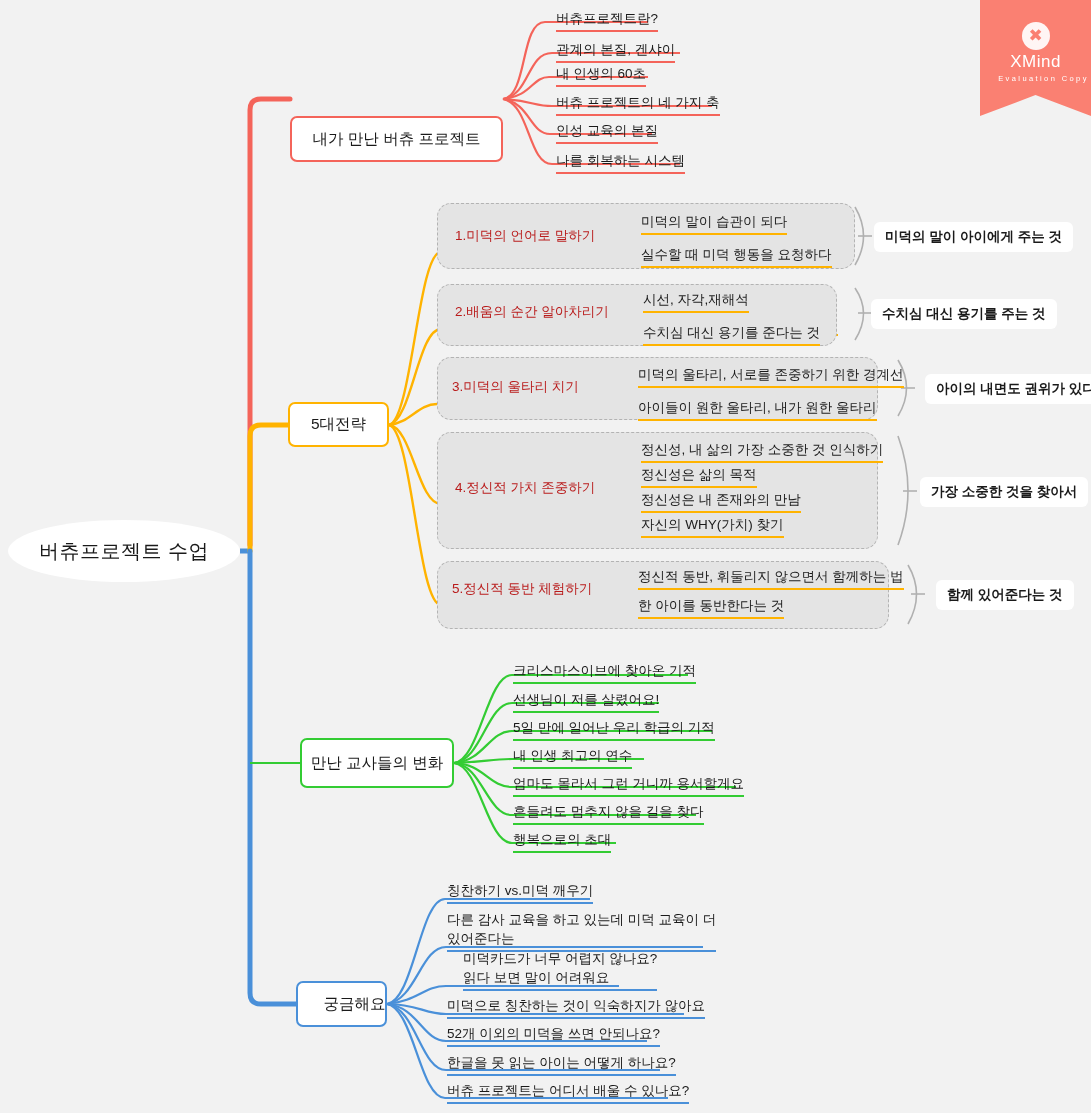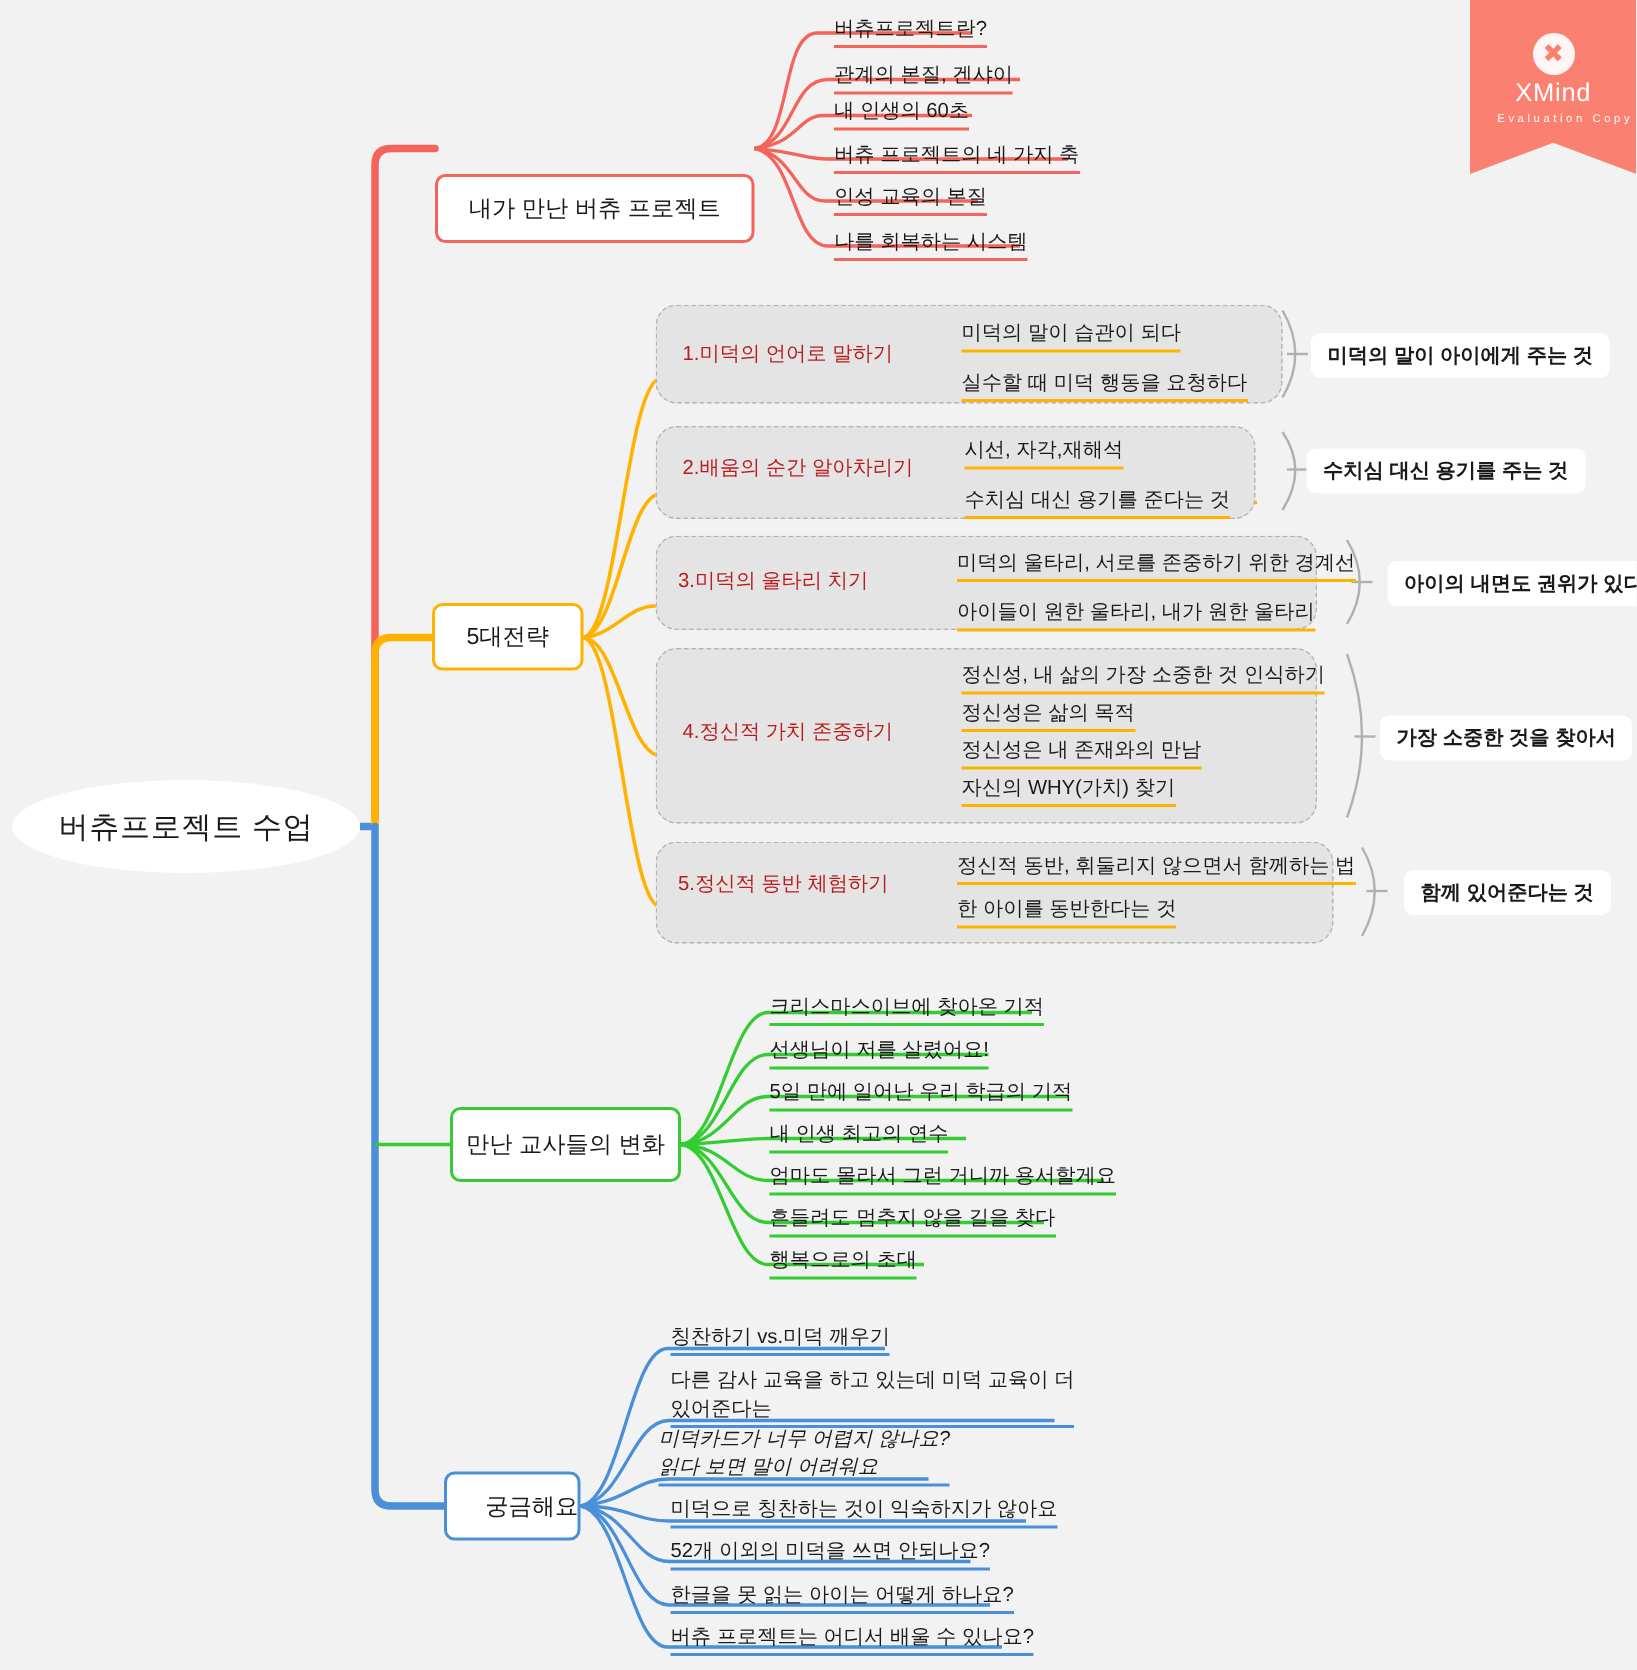--- a/index.html
+++ b/index.html
@@ -269,21 +269,21 @@
   <div class="leaf" style="left:513px;top:690px;border-bottom:2.2px solid #33cc33;">선생님이 저를 살렸어요!</div>
   <div class="leaf" style="left:513px;top:718px;border-bottom:2.2px solid #33cc33;">5일 만에 일어난 우리 학급의 기적</div>
   <div class="leaf" style="left:513px;top:746px;border-bottom:2.2px solid #33cc33;">내 인생 최고의 연수</div>
   <div class="leaf" style="left:513px;top:774px;border-bottom:2.2px solid #33cc33;">엄마도 몰라서 그런 거니까 용서할게요</div>
   <div class="leaf" style="left:513px;top:802px;border-bottom:2.2px solid #33cc33;">흔들려도 멈추지 않을 길을 찾다</div>
   <div class="leaf" style="left:513px;top:830px;border-bottom:2.2px solid #33cc33;">행복으로의 초대</div>
 
   <div class="leaf" style="left:447px;top:881px;border-bottom:2.2px solid #4a90d9;">칭찬하기 vs.미덕 깨우기</div>
   <div class="leaf" style="left:447px;top:910px;border-bottom:2.2px solid #4a90d9;">다른 감사 교육을 하고 있는데 미덕 교육이 더
 있어준다는</div>
-  <div class="leaf" style="left:439px;top:949px;border-bottom:2.2px solid #4a90d9;font-style:italic;">미덕카드가 너무 어렵지 않나요?
+  <div class="leaf" style="left:463px;top:949px;border-bottom:2.2px solid #4a90d9;">미덕카드가 너무 어렵지 않나요?
 읽다 보면 말이 어려워요</div>
   <div class="leaf" style="left:447px;top:996px;border-bottom:2.2px solid #4a90d9;">미덕으로 칭찬하는 것이 익숙하지가 않아요</div>
   <div class="leaf" style="left:447px;top:1024px;border-bottom:2.2px solid #4a90d9;">52개 이외의 미덕을 쓰면 안되나요?</div>
   <div class="leaf" style="left:447px;top:1053px;border-bottom:2.2px solid #4a90d9;">한글을 못 읽는 아이는 어떻게 하나요?</div>
   <div class="leaf" style="left:447px;top:1081px;border-bottom:2.2px solid #4a90d9;">버츄 프로젝트는 어디서 배울 수 있나요?</div>
 
   <div id="watermark">
     <div class="flag"></div>
     <div class="ring">
       <div class="x">✖</div>

